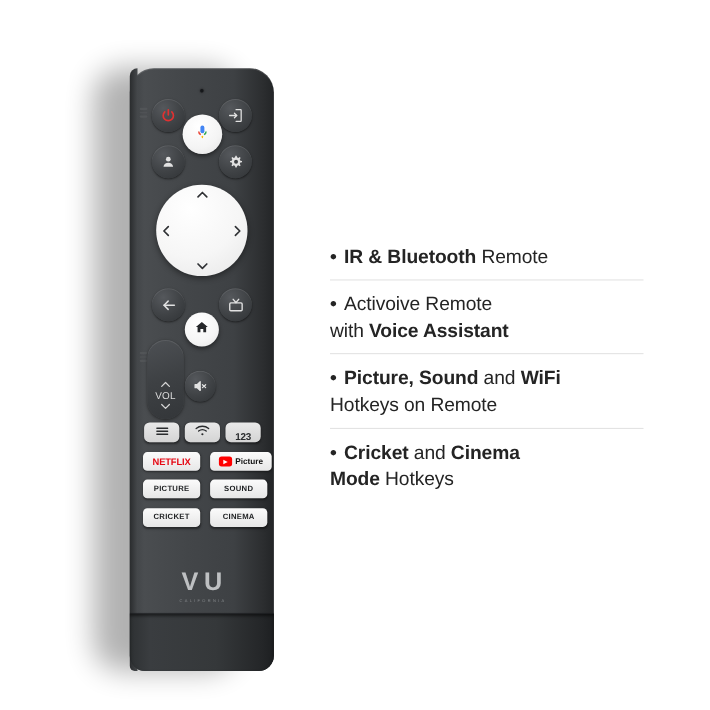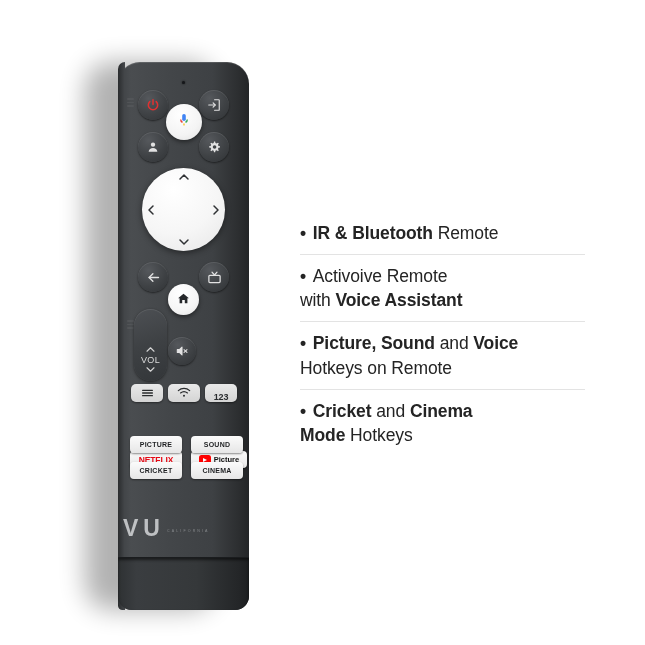--- a/index.html
+++ b/index.html
@@ -131,21 +131,21 @@
   }
   #btn-menu{left:13px;top:322px;}
   #btn-wifi{left:50px;top:322px;}
   #btn-keypad{left:87px;top:322px;font-size:9px;font-weight:bold;letter-spacing:-.2px;}
 
   
   .appbtn{
     position:absolute;height:17px;border-radius:4px;
     background:linear-gradient(180deg,#fbfbfb 0%,#e7e7e7 100%);
     box-shadow:0 1px 2px rgba(0,0,0,.45);
-    display:flex;align-items:center;justify-content:center;margin-top:40px;
+    display:flex;align-items:center;justify-content:center;
   }
   #btn-netflix{left:12px;top:349px;width:52px;}
   #btn-netflix .nf{
     color:#e50914;font-weight:bold;font-size:8.5px;letter-spacing:-.1px;
     font-family:"Liberation Sans", sans-serif;
   }
   #btn-youtube{left:73px;top:349px;width:56px;gap:3px;}
   #yt-play{
     width:12px;height:9px;border-radius:2.5px;background:#ff0000;
     display:flex;align-items:center;justify-content:center;
@@ -166,21 +166,21 @@
     color:#1d1f21;font-size:7px;font-weight:bold;letter-spacing:.25px;
   }
   #hot-picture{left:12px;top:374px;}
   #hot-sound{left:73px;top:374px;}
   #hot-cricket{left:12px;top:400px;}
   #hot-cinema{left:73px;top:400px;}
 
   
   #brand{
     position:absolute;left:0;top:455px;width:100%;
-    display:flex;align-items:center;
+    display:flex;flex-direction:column;align-items:center;
   }
   #brand-logo{
     color:#c9cbcd;font-size:23px;font-weight:bold;letter-spacing:5px;
     text-indent:5px;line-height:1;opacity:.92;
   }
   #brand-sub{
     color:#8d9093;font-size:3.6px;letter-spacing:2.1px;text-indent:2.1px;
     margin-top:4px;opacity:.9;
   }
 
@@ -405,19 +405,19 @@
 <div id="features">
     <div class="feature">
       <div class="feature-text"><span class="bullet">• </span><b>IR &amp; Bluetooth</b><span> Remote</span></div>
     </div>
     <div class="divider"></div>
     <div class="feature">
       <div class="feature-text"><span class="bullet">• </span><span>Activoive Remote</span><br><span>with </span><b>Voice Assistant</b></div>
     </div>
     <div class="divider"></div>
     <div class="feature">
-      <div class="feature-text"><span class="bullet">• </span><b>Picture, Sound</b><span> and </span><b>Voice</b><br><span>Hotkeys on Remote</span></div>
+      <div class="feature-text"><span class="bullet">• </span><b>Picture, Sound</b><span> and </span><b>WiFi</b><br><span>Hotkeys on Remote</span></div>
     </div>
     <div class="divider"></div>
     <div class="feature">
       <div class="feature-text"><span class="bullet">• </span><b>Cricket</b><span> and </span><b>Cinema</b><br><b>Mode</b><span> Hotkeys</span></div>
     </div>
   </div>
 
 </body></html>

